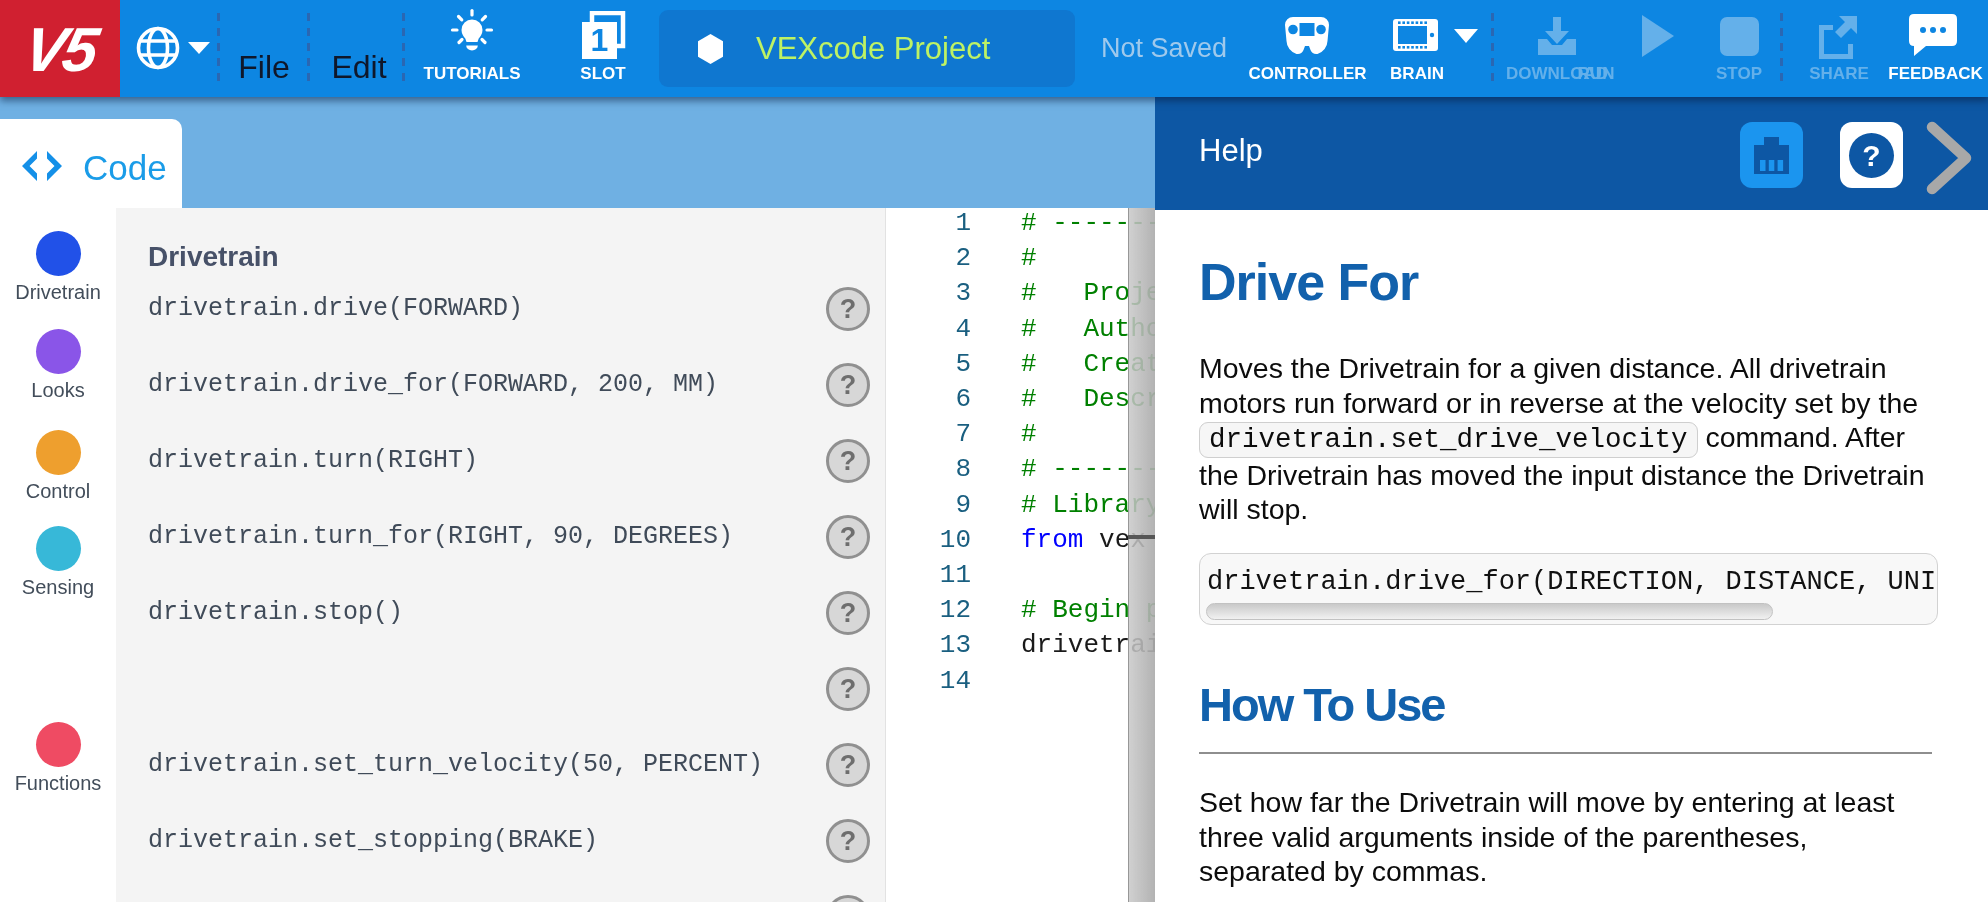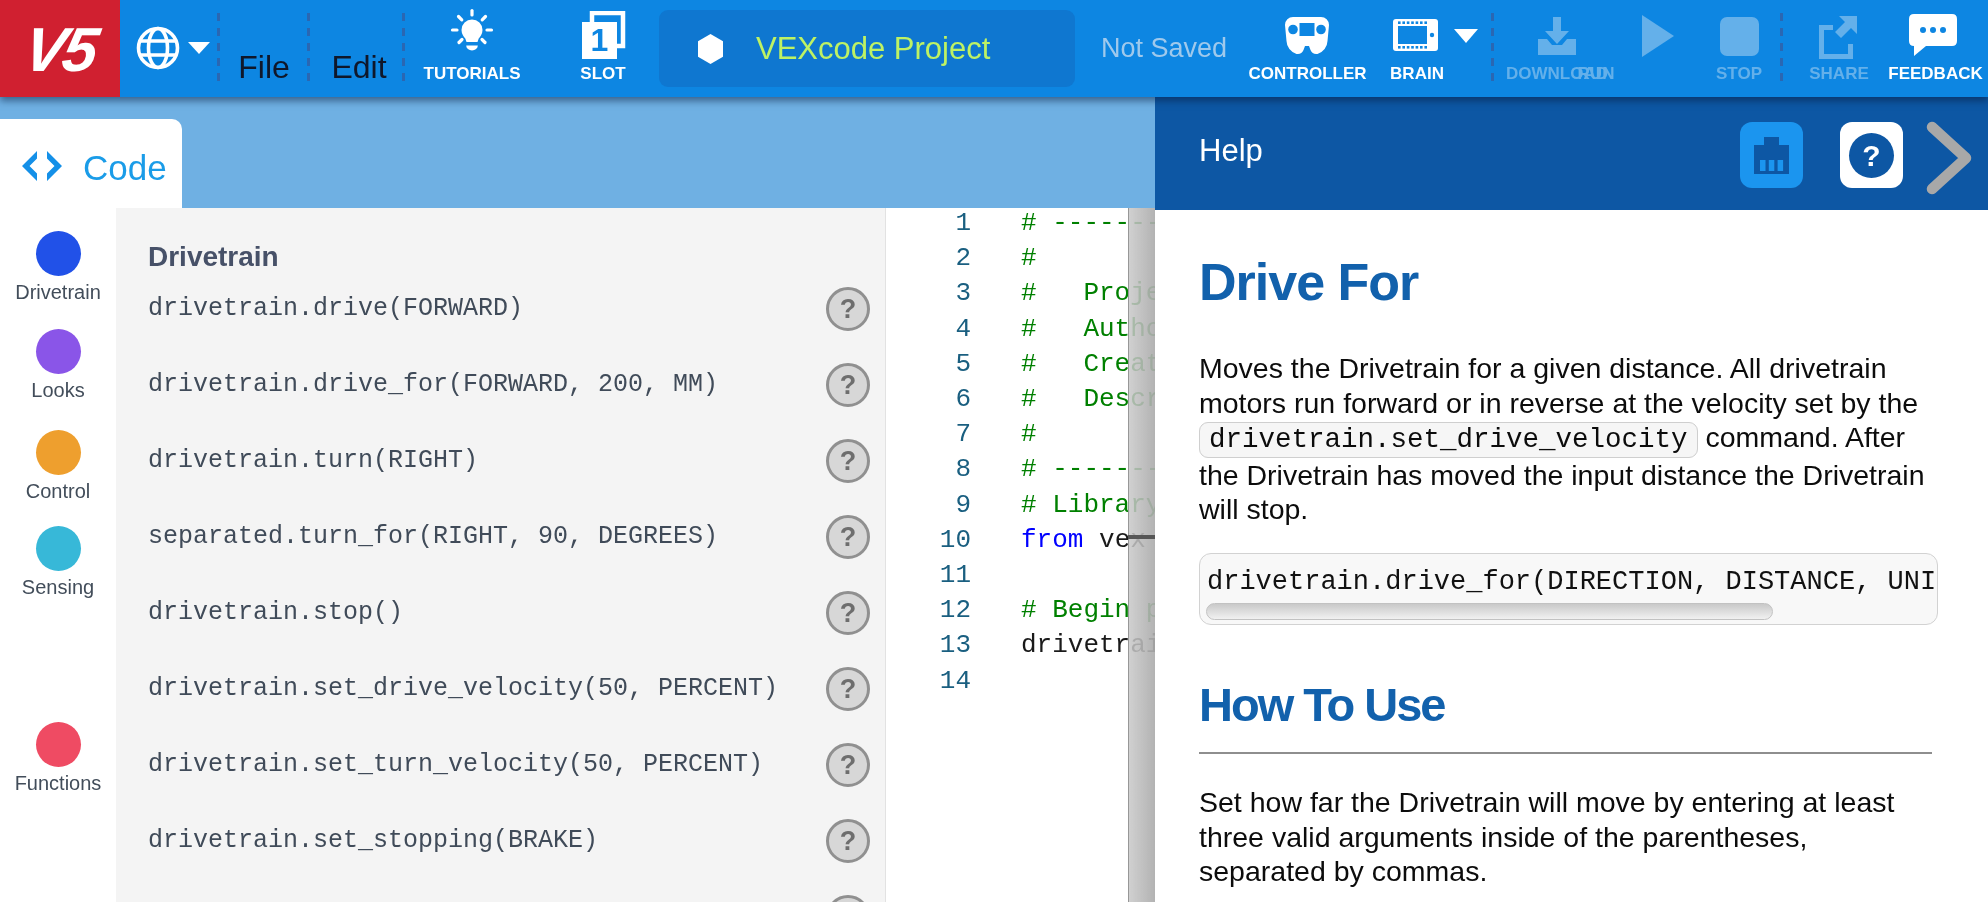--- a/index.html
+++ b/index.html
@@ -93,25 +93,24 @@
     </div>
 
   <div class="abs" id="palette">
     <div class="abs" style="left:32px; top:33px; font-size:28px; font-weight:bold; color:#475168;">Drivetrain</div>
     <div class="row" style="top:86px;">drivetrain.drive(FORWARD)</div>        
       <div class="qm" style="top:79px;">?</div>
     <div class="row" style="top:162px;">drivetrain.drive_for(FORWARD, 200, MM)</div> 
       <div class="qm" style="top:155px;">?</div>
     <div class="row" style="top:238px;">drivetrain.turn(RIGHT)</div>          
       <div class="qm" style="top:231px;">?</div>
-    <div class="row" style="top:314px;">separated.turn_for(RIGHT, 90, DEGREES)</div> 
+    <div class="row" style="top:314px;">drivetrain.turn_for(RIGHT, 90, DEGREES)</div> 
       <div class="qm" style="top:307px;">?</div>
     <div class="row" style="top:390px;">drivetrain.stop()</div>               
       <div class="qm" style="top:383px;">?</div>
-    <div class="row" style="top:466px;">drivetrain.set_drive_velocity(50, PERCENT)</div> 
       <div class="qm" style="top:459px;">?</div>
     <div class="row" style="top:542px;">drivetrain.set_turn_velocity(50, PERCENT)</div> 
       <div class="qm" style="top:535px;">?</div>
     <div class="row" style="top:618px;">drivetrain.set_stopping(BRAKE)</div>  
       <div class="qm" style="top:611px;">?</div>
     <div class="qm" style="top:687px;">?</div>
   </div>
 
   <div class="abs" id="editor">
     <div class="ln" style="top:-2px;">1</div>  

